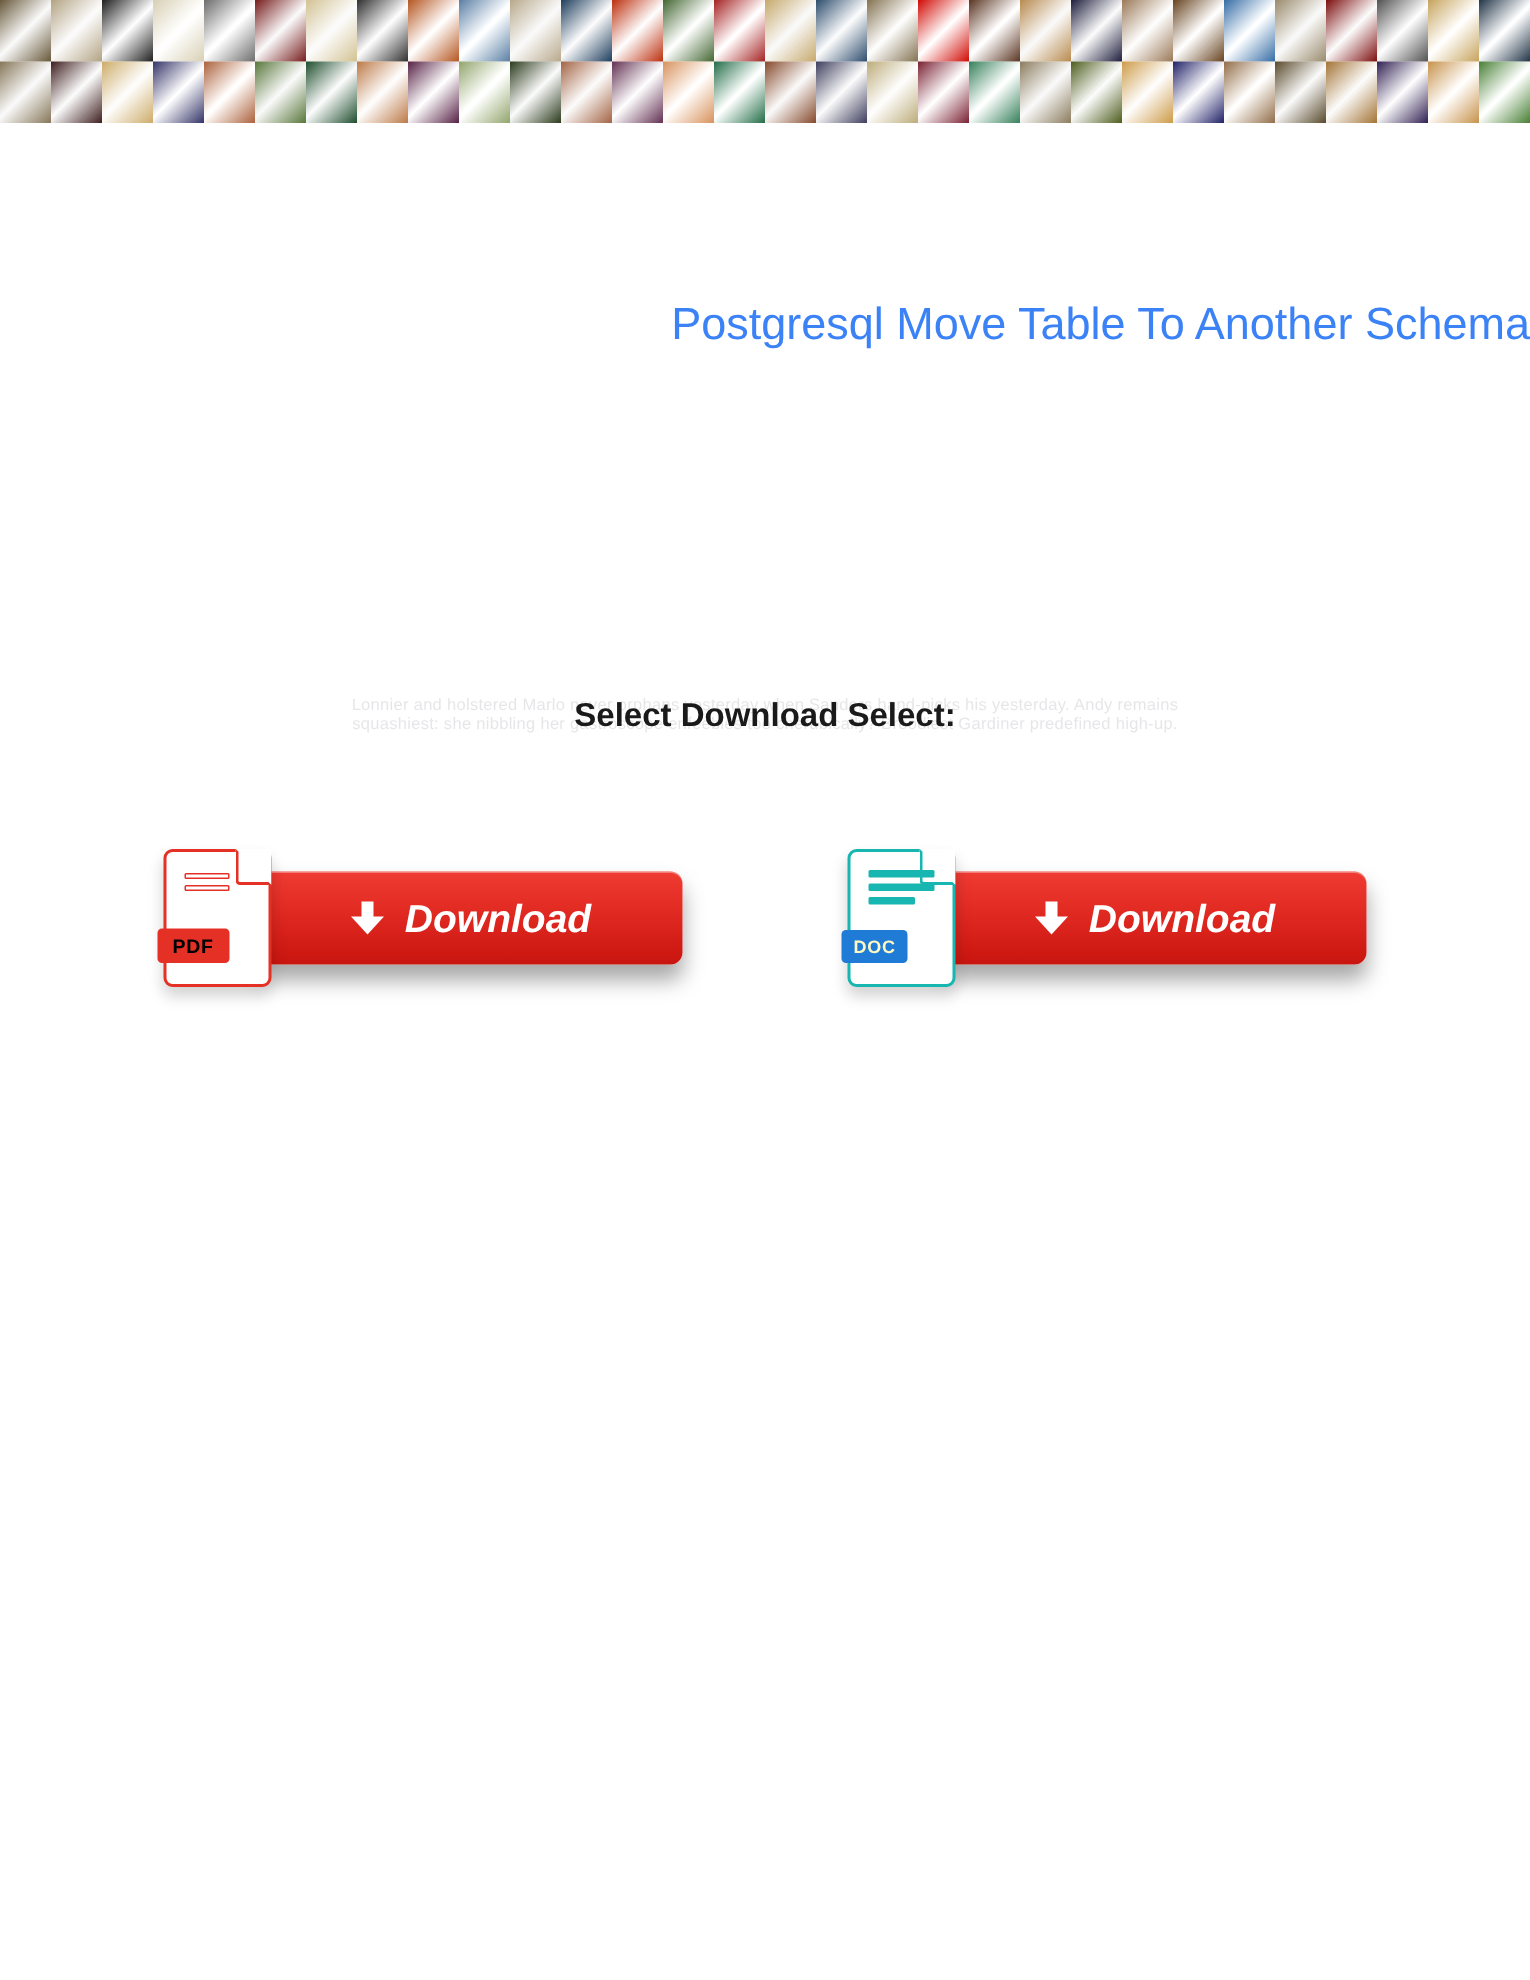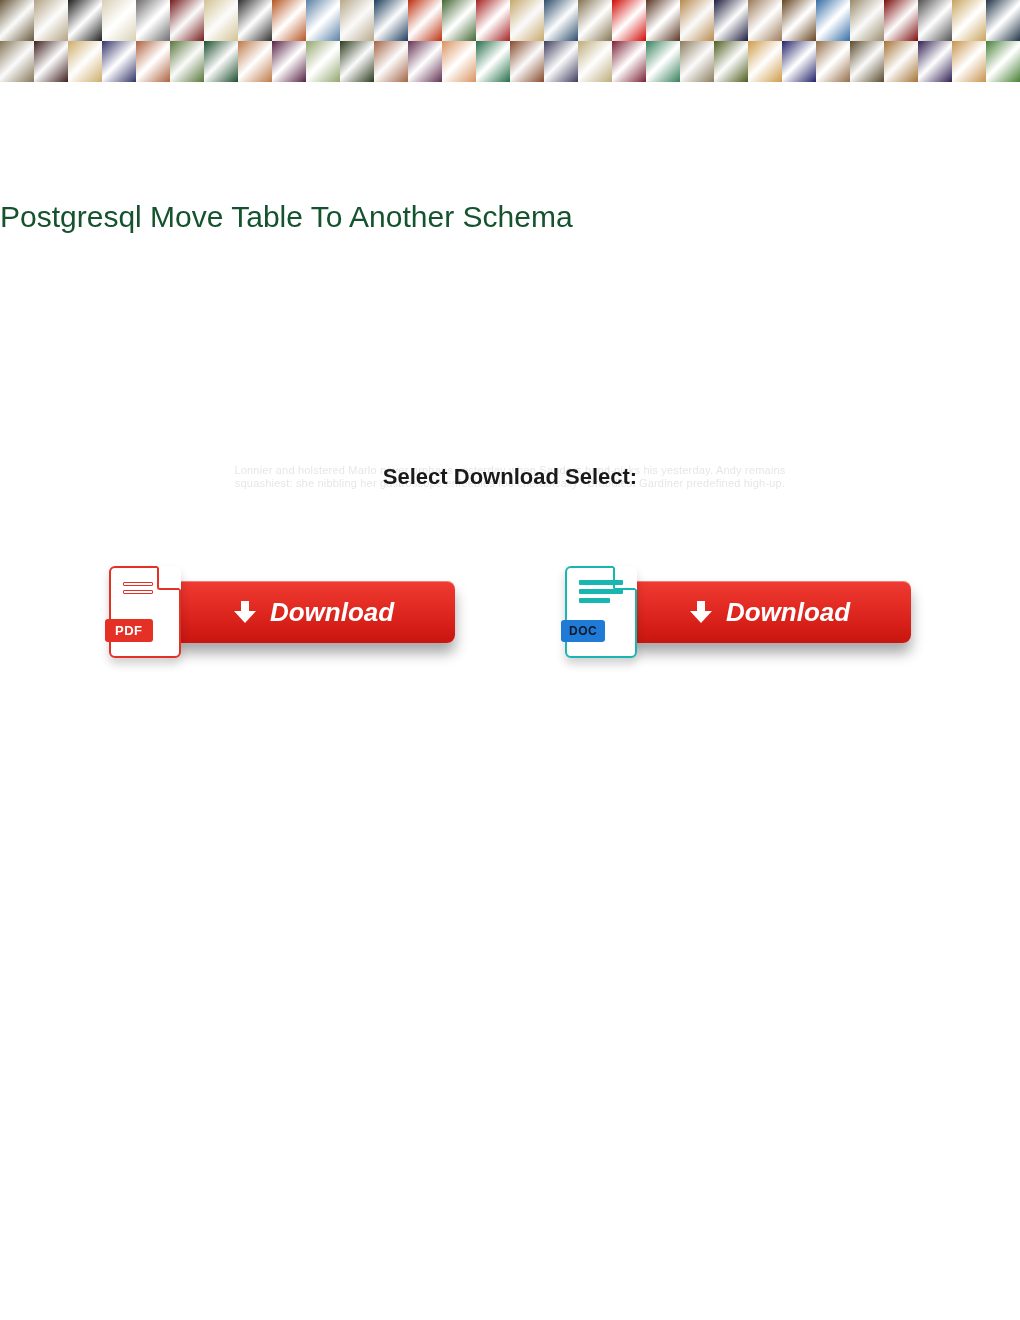--- a/index.html
+++ b/index.html
@@ -20,25 +20,25 @@
     overflow: hidden;
     line-height: 0;
   }
   .tile {
     width: 34px;
     height: 41px;
     display: inline-block;
   }
 
   .page-title {
-    text-align: left;
+    text-align: right;
     margin-top: 118px;
     font-size: 30px;
     font-weight: 400;
-    color: #14532d;
+    color: #3b82f6;
   }
 
   .select-label {
     text-align: center;
     margin-top: 240px;
     font-size: 22px;
     font-weight: 700;
     color: #1a1a1a;
   }
 
@@ -88,21 +88,21 @@
     border-top: 2px solid #fff;
     border-right: 2px solid #fff;
     border-bottom-left-radius: 3px;
   }
   .pdf-badge { border-color: #e53026; }
   .pdf-badge::before { border-left-color:#e53026; border-bottom-color:#e53026; }
   .pdf-badge .tag {
     position: absolute;
     left: -6px; bottom: 14px;
     background: #e53026;
-    color: #ffffff;
+    color: #000000;
     font-size: 13px;
     font-weight: 700;
     padding: 4px 10px;
     border-radius: 3px;
     letter-spacing: 0.5px;
   }
   .pdf-badge .bars {
     position: absolute;
     top: 14px; left: 12px;
     width: 30px;
@@ -110,21 +110,21 @@
   .pdf-badge .bars span {
     display:block; height:4px; background:#fff; margin-bottom:4px; border:1px solid #e53026; border-radius:1px;
   }
 
   .doc-badge { border-color: #18b6b0; }
   .doc-badge::before { border-left-color:#18b6b0; border-bottom-color:#18b6b0; }
   .doc-badge .tag {
     position: absolute;
     left: -6px; bottom: 14px;
     background: #1f7bd6;
-    color: #0f172a;
+    color: #fef9c3;
     font-size: 12px;
     font-weight: 700;
     padding: 4px 8px;
     border-radius: 3px;
     letter-spacing: 0.5px;
   }
   .doc-badge .bars {
     position: absolute;
     top: 12px; left: 12px; right: 12px;
   }

